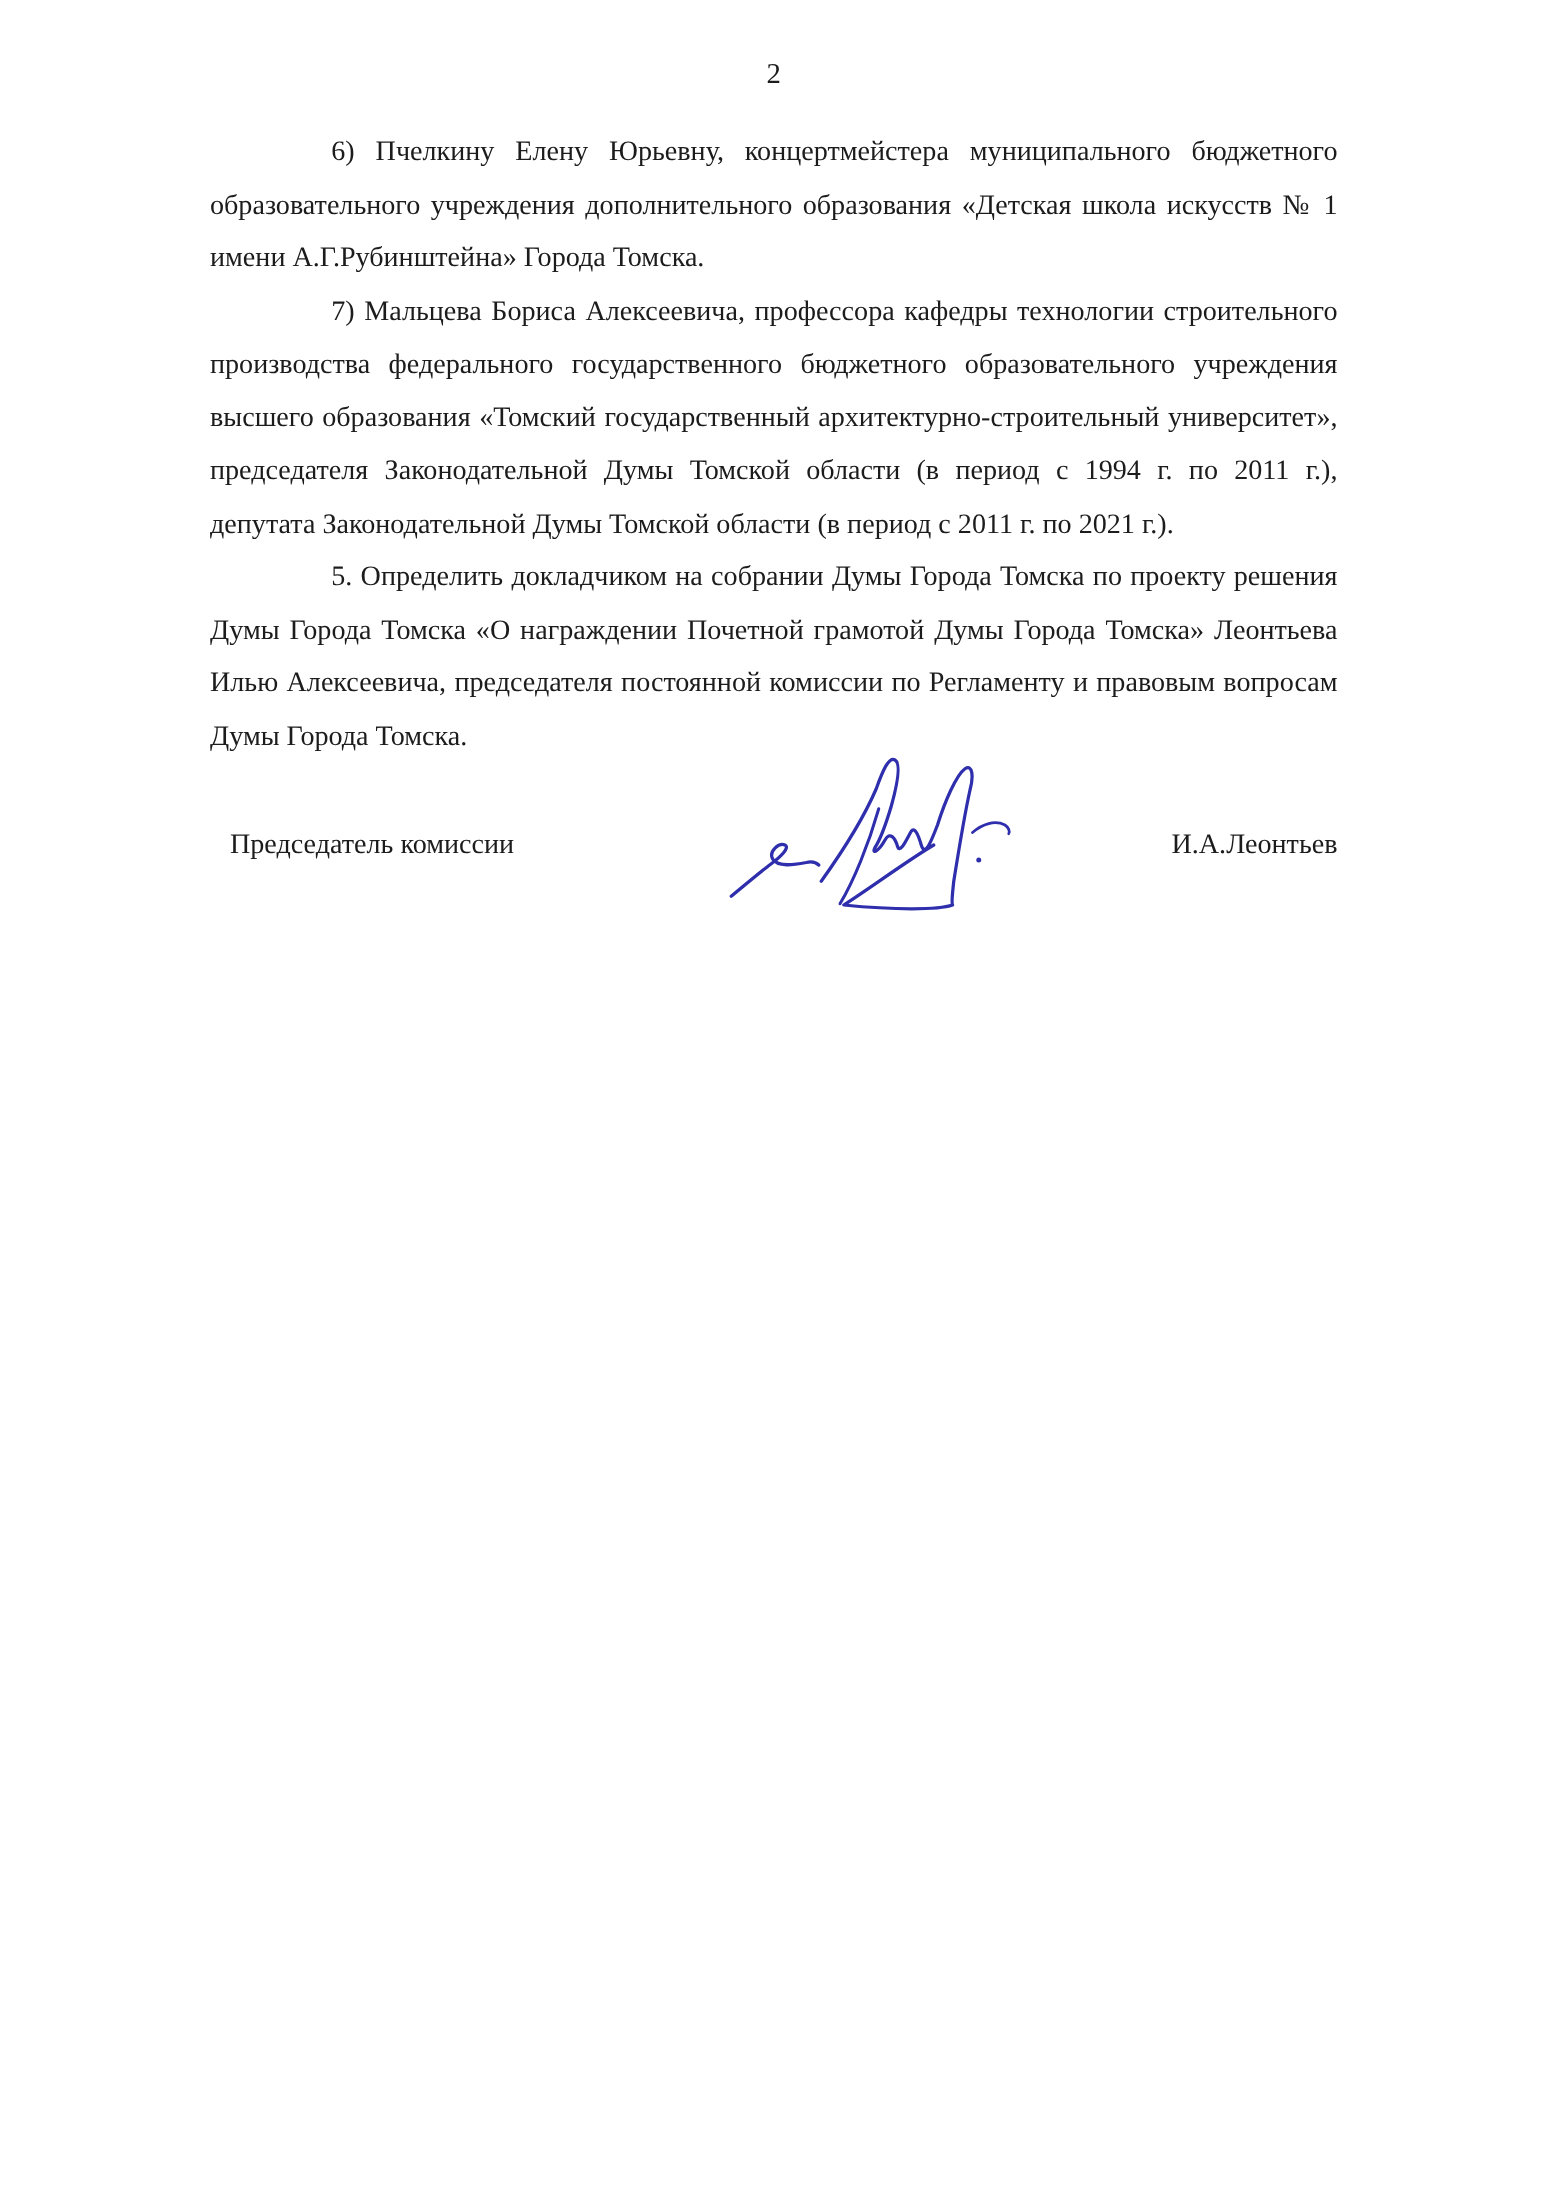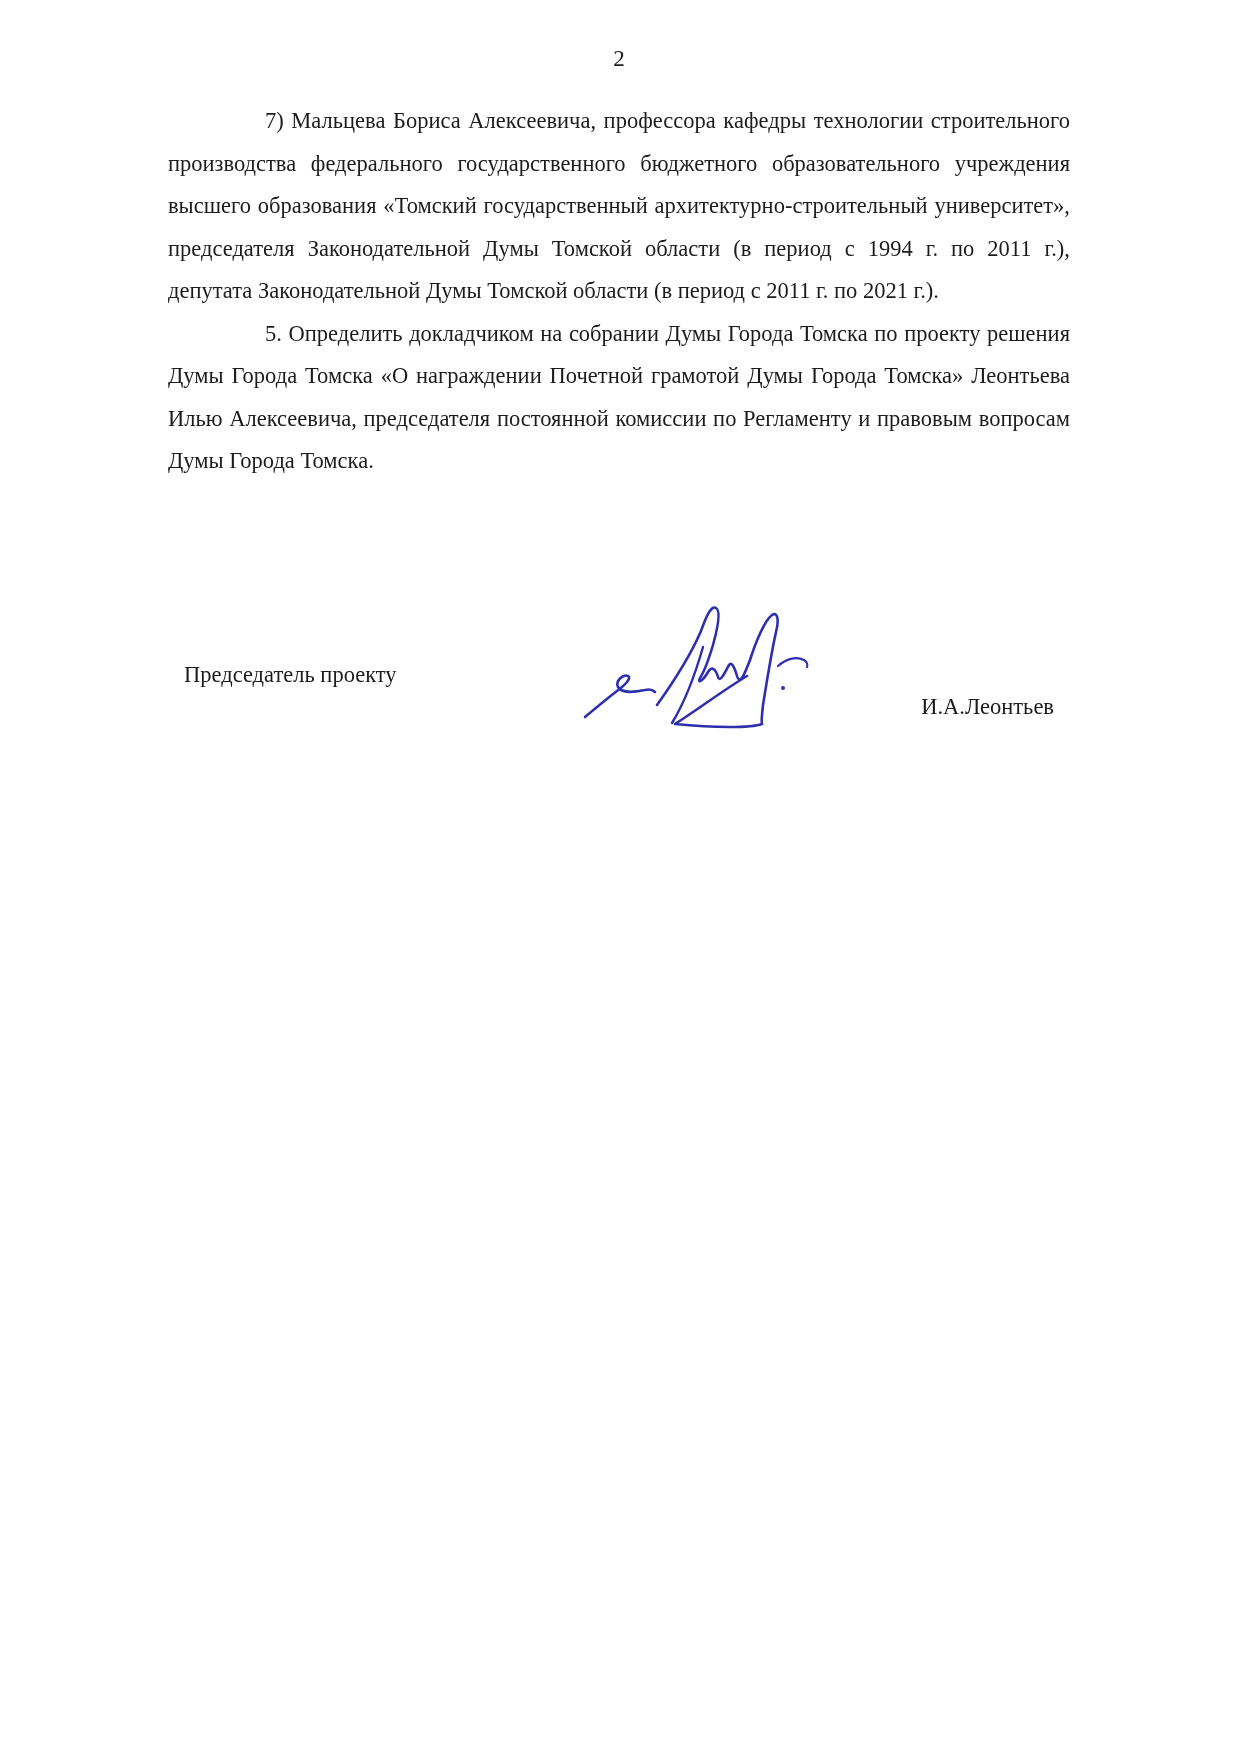--- a/index.html
+++ b/index.html
@@ -56,41 +56,41 @@
     color: #1c1c1c;
   }
   .sig-title {
     position: absolute;
     left: 16px;
     top: 0;
     white-space: nowrap;
   }
   .sig-name {
     position: absolute;
-    right: 16px;
+    right: 0;
     top: 0;
     white-space: nowrap;
-    margin-top: 32px;
   }
   .signature-svg {
     position: absolute;
     left: 545px;
     top: 575px;
     width: 280px;
     height: 175px;
   }
 </style>
 </head>
 <body>
 
 <div class="page">
 
   <div class="page-number">2</div>
 
   <div class="body-text">
+    <p>6) Пчелкину Елену Юрьевну, концертмейстера муниципального бюджетного образовательного учреждения дополнительного образования «Детская школа искусств № 1 имени А.Г.Рубинштейна» Города Томска.</p>
     <p>7) Мальцева Бориса Алексеевича, профессора кафедры технологии строительного производства федерального государственного бюджетного образовательного учреждения высшего образования «Томский государственный архитектурно-строительный университет», председателя Законодательной Думы Томской области (в период с 1994 г. по 2011 г.), депутата Законодательной Думы Томской области (в период с 2011 г. по 2021 г.).</p>
     <p>5. Определить докладчиком на собрании Думы Города Томска по проекту решения Думы Города Томска «О награждении Почетной грамотой Думы Города Томска» Леонтьева Илью Алексеевича, председателя постоянной комиссии по Регламенту и правовым вопросам Думы Города Томска.</p>
   </div>
 
   <svg class="signature-svg" viewBox="0 0 280 175" fill="none" xmlns="http://www.w3.org/2000/svg">
 
     <path d="M 40,142 C 52,132 64,122 72,116
              C 80,110 87,103 83,101
              C 78,99 70,106 73,112
              C 77,119 90,117 100,115
@@ -113,17 +113,17 @@
              C 152,135 180,114 202,101" stroke="#2f2fae" stroke-width="2.6" stroke-linecap="round" stroke-linejoin="round"></path>
 
     <path d="M 158,72 C 150,100 138,130 127,148" stroke="#2f2fae" stroke-width="2.4" stroke-linecap="round"></path>
 
     <path d="M 233,91 C 241,84 251,81 259,85 C 262,87 263,90 262,92" stroke="#2f2fae" stroke-width="2.2" stroke-linecap="round"></path>
 
     <circle cx="238" cy="113" r="2" fill="#2f2fae"></circle>
   </svg>
 
   <div class="sig-row">
-    <span class="sig-title">Председатель проекту</span>
+    <span class="sig-title">Председатель комиссии</span>
     <span class="sig-name">И.А.Леонтьев</span>
   </div>
 
 </div>
 
 </body></html>

